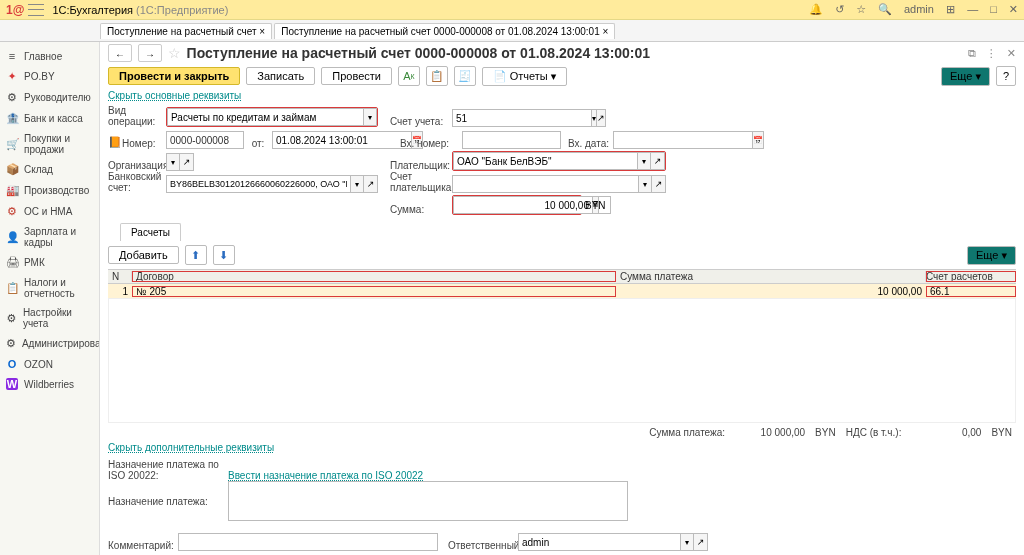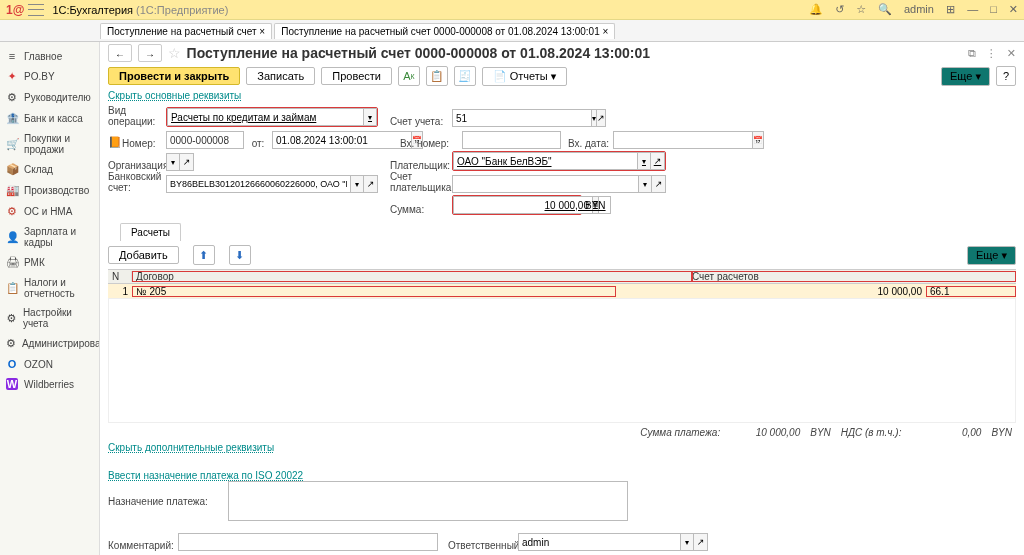--- a/index.html
+++ b/index.html
@@ -36,37 +36,37 @@
 .form-area { padding: 2px 8px; }
 .form-row { display: flex; align-items: flex-end; min-height: 22px; gap: 0; }
 .lbl { width: 58px; font-size: 10px; color: #444; flex-shrink: 0; }
 .lbl-wide { width: 105px; }
 .lbl-mid { width: 62px; }
 .inp { border: 1px solid #bbb; height: 18px; padding: 0 3px; font-size: 10px; color: #333; }
 .inp-sel { display: flex; }
 .inp-sel input { border: 1px solid #bbb; border-right: none; height: 18px; padding: 0 3px; font-size: 10px; flex: 1; }
 .inp-sel .dd { width: 14px; height: 18px; border: 1px solid #bbb; background: #f5f5f5; font-size: 8px; display: flex; align-items: center; justify-content: center; cursor: pointer; }
 .inp-sel .open { width: 14px; height: 18px; border: 1px solid #bbb; border-left: none; background: #f5f5f5; font-size: 9px; display: flex; align-items: center; justify-content: center; cursor: pointer; }
-.hl-red-wrap { border: 1.5px solid #d93a3a; border-radius: 2px; padding: 0; display: inline-flex; text-decoration: underline; }
+.hl-red-wrap { border: 1.5px solid #d93a3a; border-radius: 2px; padding: 0; display: inline-flex; }
 .col-right { margin-left: 12px; }
 .subtabs { margin: 6px 8px 0; }
 .subtab { display: inline-block; border: 1px solid #ccc; border-bottom: none; background: #fff; padding: 3px 10px; font-size: 10px; border-radius: 2px 2px 0 0; margin-left: 12px; }
-.grid-toolbar { display: flex; align-items: center; gap: 14px; padding: 4px 8px; }
+.grid-toolbar { display: flex; align-items: center; gap: 6px; padding: 4px 8px; }
 .grid-head { display: flex; background: #f0f0ea; border-top: 1px solid #ccc; border-bottom: 1px solid #ccc; margin: 0 8px; height: 20px; align-items: center; font-size: 10px; color: #333; }
 .grid-head .c1 { width: 24px; padding-left: 4px; border-right: 1px solid #ddd; }
-.grid-head .c2 { width: 560px; padding-left: 4px; border-right: 1px solid #ddd; }
+.grid-head .c2 { width: 484px; padding-left: 4px; border-right: 1px solid #ddd; }
 .grid-head .c3 { width: 310px; padding-left: 4px; border-right: 1px solid #ddd; }
 .grid-head .c4 { flex: 1; }
 .grid-row { display: flex; margin: 0 8px; height: 20px; align-items: center; font-size: 10px; border-bottom: 1px solid #eee; background: #fff3d4; }
 .grid-row .c1 { width: 24px; padding-left: 4px; text-align: right; padding-right: 4px; }
 .grid-row .c2 { width: 484px; padding-left: 4px; }
 .grid-row .c3 { width: 310px; padding-right: 4px; text-align: right; }
 .grid-row .c4 { flex: 1; padding-left: 4px; }
 .grid-space { height: 170px; margin: 0 8px; border: 1px solid #eee; border-top: none; }
-.totals { display: flex; justify-content: flex-end; gap: 10px; padding: 4px 12px; font-size: 10px; color: #444; align-items: center; font-style: italic; }
+.totals { display: flex; justify-content: flex-end; gap: 10px; padding: 4px 12px; font-size: 10px; color: #444; align-items: center; }
 .totals .val { width: 70px; text-align: right; }
 .bottom { padding: 4px 8px; }
 .txtarea { border: 1px solid #bbb; width: 400px; height: 40px; resize: none; font-size: 10px; }
 .red-col { outline: 1.5px solid #d93a3a; outline-offset: -1px; }
 </style>
 </head>
 <body>
 
 <div class="titlebar">
   <span class="logo">1@</span>
@@ -279,20 +279,21 @@
       <button class="btn">Добавить</button>
       <button class="btn-sq b">⬆</button>
       <button class="btn-sq b">⬇</button>
       <span style="flex:1"></span>
       <button class="btn-more">Еще ▾</button>
     </div>
 
     <div class="grid-head">
       <div class="c1">N</div>
       <div class="c2 red-col">Договор</div>
+      <div class="c3">Сумма платежа</div>
       <div class="c4 red-col">Счет расчетов</div>
     </div>
     <div class="grid-row">
       <div class="c1">1</div>
       <div class="c2 red-col">№ 205</div>
       <div class="c3">10 000,00</div>
       <div class="c4 red-col">66.1</div>
     </div>
     <div class="grid-space"></div>
 
@@ -302,20 +303,21 @@
       <span>BYN</span>
       <span>НДС (в т.ч.):</span>
       <span class="val">0,00</span>
       <span>BYN</span>
     </div>
 
     <div class="link-green">Скрыть дополнительные реквизиты</div>
 
     <div class="bottom">
       <div class="form-row">
+        <span class="lbl lbl-wide" style="width:120px">Назначение платежа по ISO 20022:</span>
         <span style="color:#008b8b;text-decoration:underline dotted;font-size:10px;cursor:pointer">Ввести назначение платежа по ISO 20022</span>
       </div>
       <div class="form-row" style="align-items:center;margin-top:0">
         <span class="lbl lbl-wide" style="width:120px">Назначение платежа:</span>
         <textarea class="txtarea" style=""></textarea>
       </div>
       <div class="form-row" style="margin-top:8px">
         <span class="lbl" style="width:70px">Комментарий:</span>
         <input class="inp" style="width: 260px;" value="">
         <span class="lbl" style="width:80px;padding-left:10px">Ответственный:</span>

